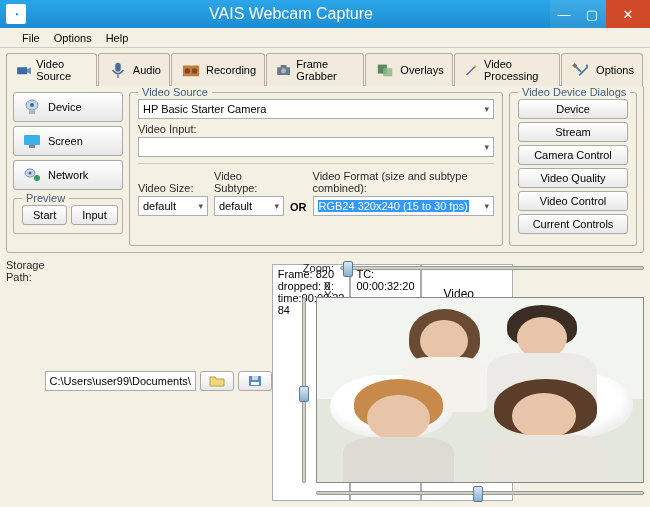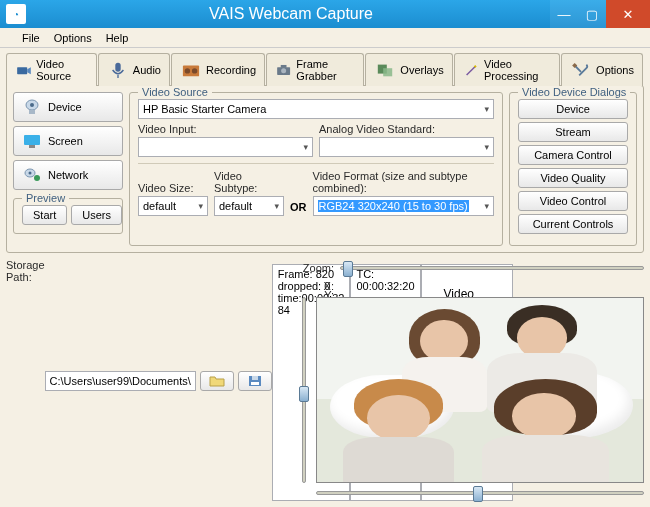--- a/index.html
+++ b/index.html
@@ -159,37 +159,33 @@
               <ellipse cx="8" cy="6" rx="5" ry="4" fill="#c8d8e8" stroke="#7a95b0"></ellipse>
               <circle cx="8" cy="6" r="1.5" fill="#4a6a8a"></circle>
               <circle cx="15" cy="11" r="3" fill="#3a9a5a"></circle>
             </svg>
           <span>Network</span>
         </div>
         <div class="fieldset preview-fs">
           <div class="legend">Preview</div>
           <div style="display:flex;gap:4px">
             <div class="small">Start</div>
-            <div class="small">Users</div>
+            <div class="small">Input</div>
           </div>
         </div>
       </div>
 
       <div class="fieldset vs">
         <div class="legend">Video Source</div>
         <div class="select" style="width:100%">
             <span>HP Basic Starter Camera</span>
           </div>
         <div class="row">
           <div style="flex:1">
             <div class="label">Video Input:</div>
-            <div class="select" style="width:100%;margin-top:2px"></div>
-          </div>
-          <div style="flex:1">
-            <div class="label">Analog Video Standard:</div>
             <div class="select" style="width:100%;margin-top:2px"></div>
           </div>
         </div>
         <div style="border-top:1px solid #d0cab8;margin:6px 0"></div>
         <div class="row" style="align-items:flex-end">
           <div style="width:70px">
             <div class="label">Video Size:</div>
             <div class="select" style="margin-top:2px">
                 <span>default</span>
               </div>

